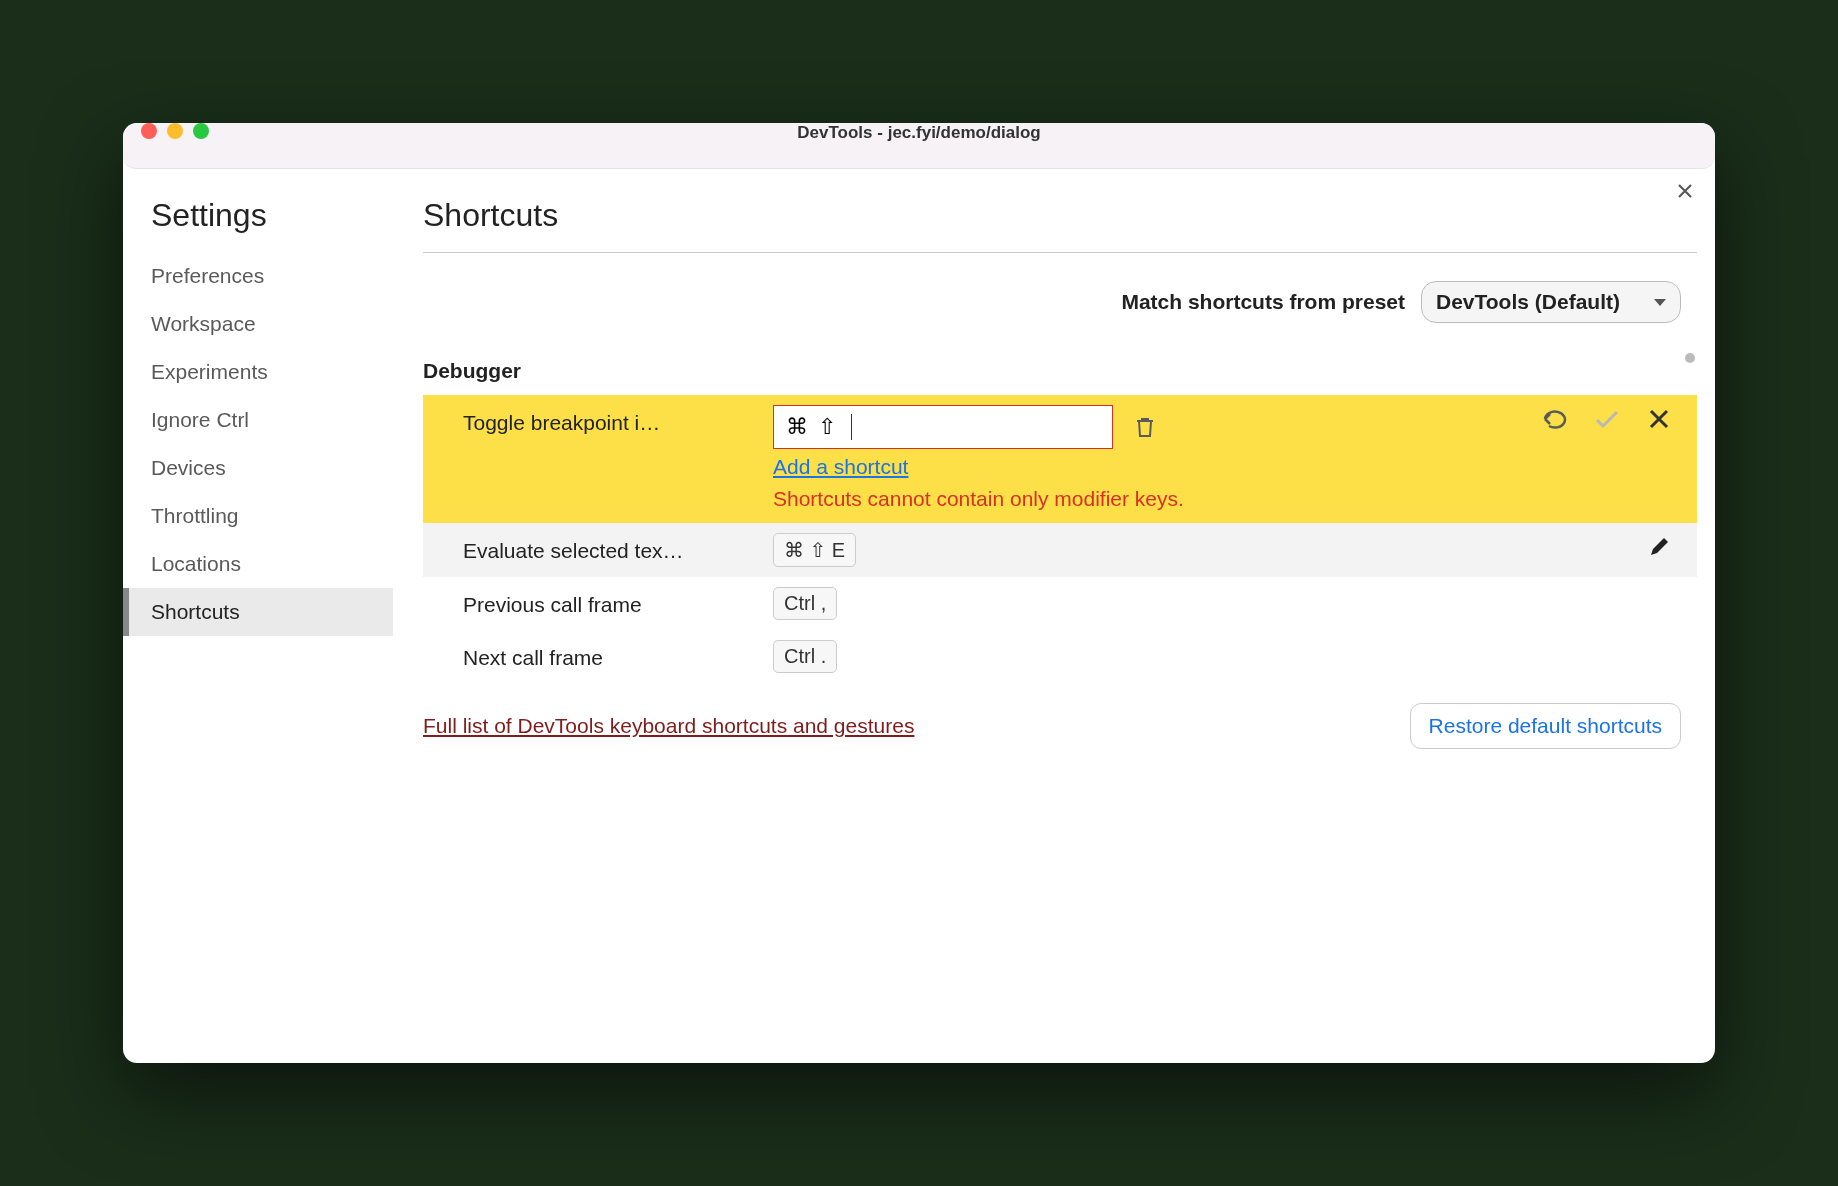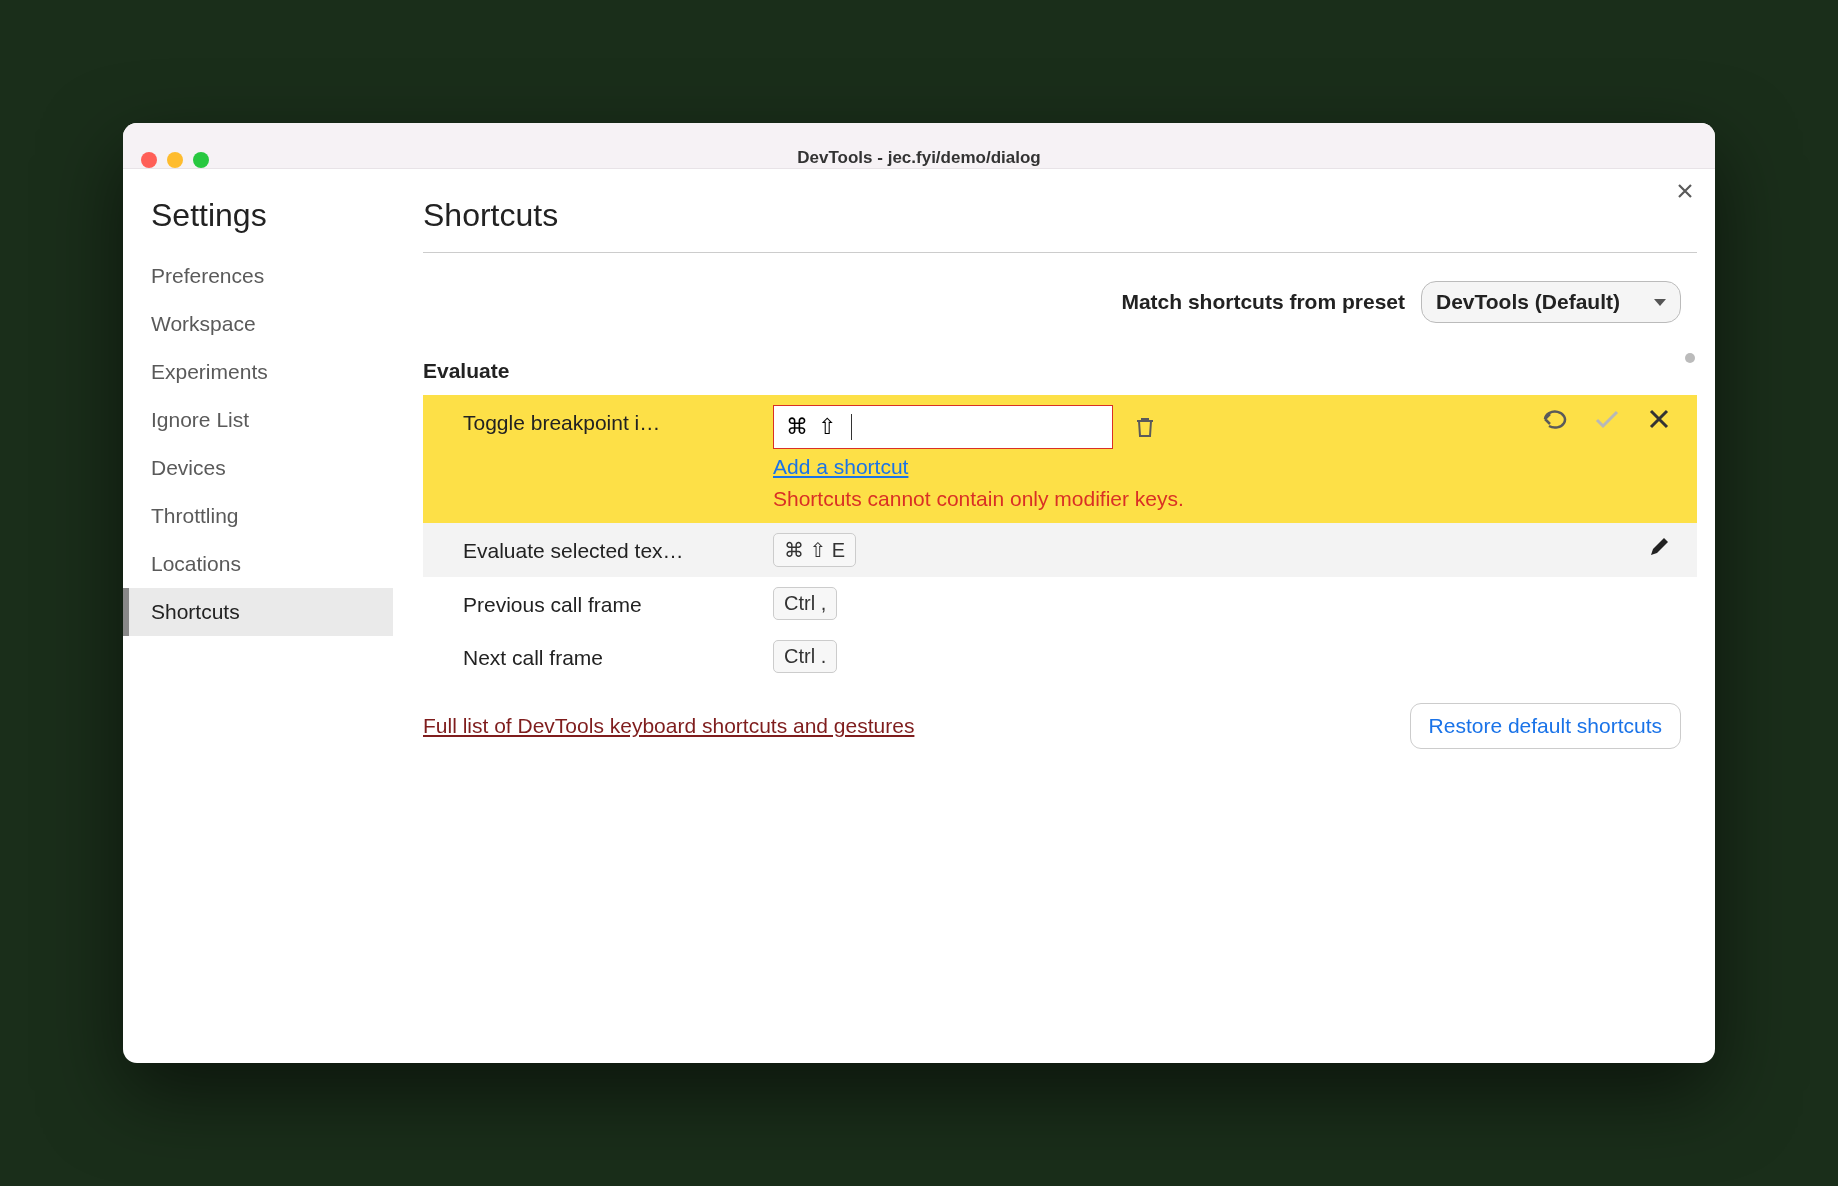--- a/index.html
+++ b/index.html
@@ -19,24 +19,25 @@
   border-radius: 14px;
   box-shadow: 0 30px 80px rgba(0,0,0,0.55);
   overflow: hidden;
   display: flex;
   flex-direction: column;
 }
 .titlebar {
   height: 46px;
   background: #f6f2f5;
   display: flex;
-  align-items: flex-end;
+  align-items: flex-start;
   padding: 0 18px;
   position: relative;
   border-bottom: 1px solid #e8e3e7;
+  border-radius: 13px;
 }
 .traffic-lights { display: flex; gap: 10px; }
 .tl { width: 16px; height: 16px; border-radius: 50%; }
 .tl.red { background: #ff5f57; }
 .tl.yellow { background: #febc2e; }
 .tl.green { background: #28c840; }
 .title {
   position: absolute;
   left: 0; right: 0;
   text-align: center;
@@ -266,42 +267,42 @@
       <svg width="16" height="16" viewBox="0 0 16 16">
           <path d="M2 2 L14 14 M14 2 L2 14" stroke="#5a5a5a" stroke-width="2.2"></path>
         </svg>
     </div>
 
     <div class="sidebar">
       <h1>Settings</h1>
       <div class="nav-item">Preferences</div>
       <div class="nav-item">Workspace</div>
       <div class="nav-item">Experiments</div>
-      <div class="nav-item">Ignore List</div>
+      <div class="nav-item">Ignore Ctrl</div>
       <div class="nav-item">Devices</div>
       <div class="nav-item">Throttling</div>
       <div class="nav-item">Locations</div>
       <div class="nav-item active">Shortcuts</div>
     </div>
 
     <div class="main">
       <h2>Shortcuts</h2>
 
       <div class="preset-row">
         <span>Match shortcuts from preset</span>
         <div class="preset-select">
           <span>DevTools (Default)</span>
           <span class="caret-down"></span>
         </div>
       </div>
 
       <div class="scroll-area">
         <div class="scrollbar-dot"></div>
 
-        <div class="section-title">Evaluate</div>
+        <div class="section-title">Debugger</div>
 
         <div class="row editing">
           <div class="row-label">Toggle breakpoint i…</div>
           <div class="row-value">
             <div class="shortcut-input-wrap">
               <div class="shortcut-input">
                 <span>⌘  ⇧</span>
                 <span class="cursor-bar"></span>
               </div>
               <div class="trash-icon">

